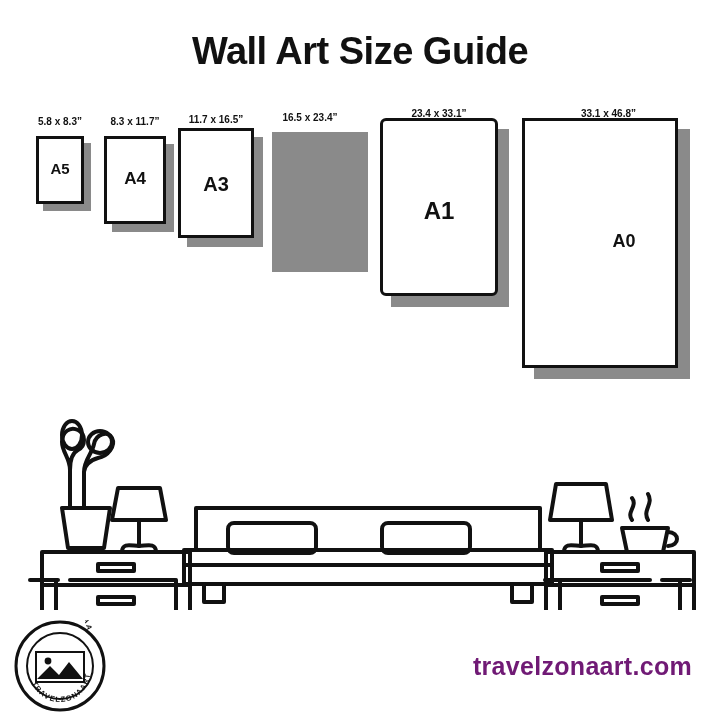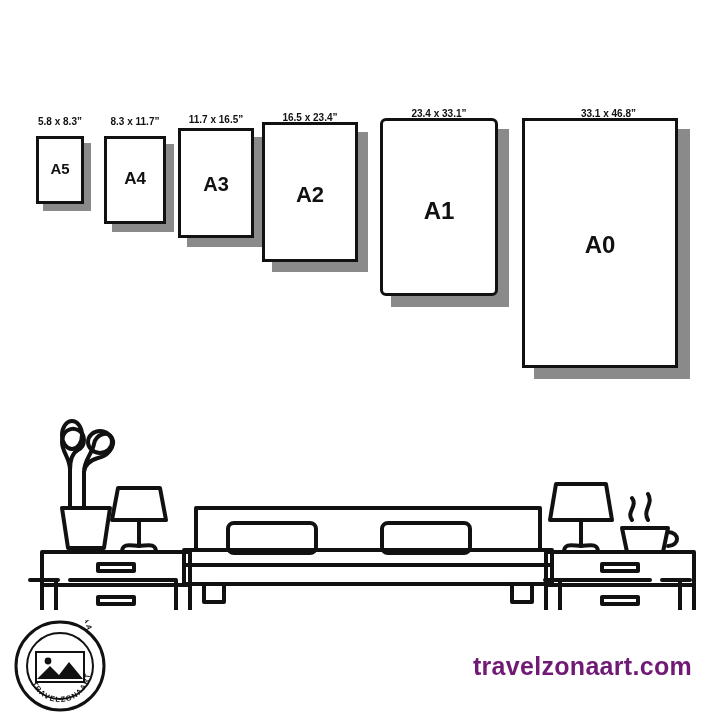--- a/index.html
+++ b/index.html
@@ -108,20 +108,21 @@
     top: 10px;
     width: 92px;
     height: 92px;
   }
 </style>
 </head>
 <body>
 
 <div class="page">
 
+  <div class="title">Wall Art Size Guide</div>
 
   <div class="frames">
 
     <div class="frame-wrap" style="left:36px; top:0px; width:48px; height:112px;">
       <div class="frame-dim" style="top:16px;">5.8 x 8.3”</div>
       <div class="frame-shadow" style="left:7px; top:43px; width:48px; height:68px;"></div>
       <div class="frame-box" style="top:36px; width:48px; height:68px;">
         <div class="frame-label" style="top:21px; font-size:15px;">A5</div>
       </div>
     </div>
@@ -138,38 +139,35 @@
       <div class="frame-dim" style="top:14px;">11.7 x 16.5”</div>
       <div class="frame-shadow" style="left:9px; top:37px; width:76px; height:110px;"></div>
       <div class="frame-box" style="top:28px; width:76px; height:110px;">
         <div class="frame-label" style="top:42px; font-size:20px;">A3</div>
       </div>
     </div>
 
     <div class="frame-wrap" style="left:262px; top:0px; width:96px; height:180px;">
       <div class="frame-dim" style="top:12px;">16.5 x 23.4”</div>
       <div class="frame-shadow" style="left:10px; top:32px; width:96px; height:140px;"></div>
-      <div class="frame-box" style="top:22px; width:96px; height:140px;">
-        <div class="frame-label" style="top:57px; font-size:22px;">A2</div>
-      </div>
     </div>
 
     <div class="frame-wrap" style="left:380px; top:0px; width:118px; height:215px;">
       <div class="frame-dim" style="top:8px;">23.4 x 33.1”</div>
       <div class="frame-shadow" style="left:11px; top:29px; width:118px; height:178px;"></div>
       <div class="frame-box" style="top:18px; width:118px; height:178px;border-radius:6px;">
         <div class="frame-label" style="top:76px; font-size:24px;">A1</div>
       </div>
     </div>
 
     <div class="frame-wrap" style="left:522px; top:0px; width:173px; height:288px;">
       <div class="frame-dim" style="top:8px;">33.1 x 46.8”</div>
       <div class="frame-shadow" style="left:12px; top:29px; width:156px; height:250px;"></div>
       <div class="frame-box" style="top:18px; width:156px; height:250px;">
-        <div class="frame-label" style="top:110px; font-size:24px;">A0</div>
+        <div class="frame-label" style="top:110px; font-size:18px;margin-left:24px;">A0</div>
       </div>
     </div>
 
   </div>
 
   <div class="scene">
     <svg width="720" height="230" viewBox="0 0 720 230" xmlns="http://www.w3.org/2000/svg">
       <g fill="none" stroke="#111111" stroke-width="4" stroke-linecap="round" stroke-linejoin="round">
 
         <g>

